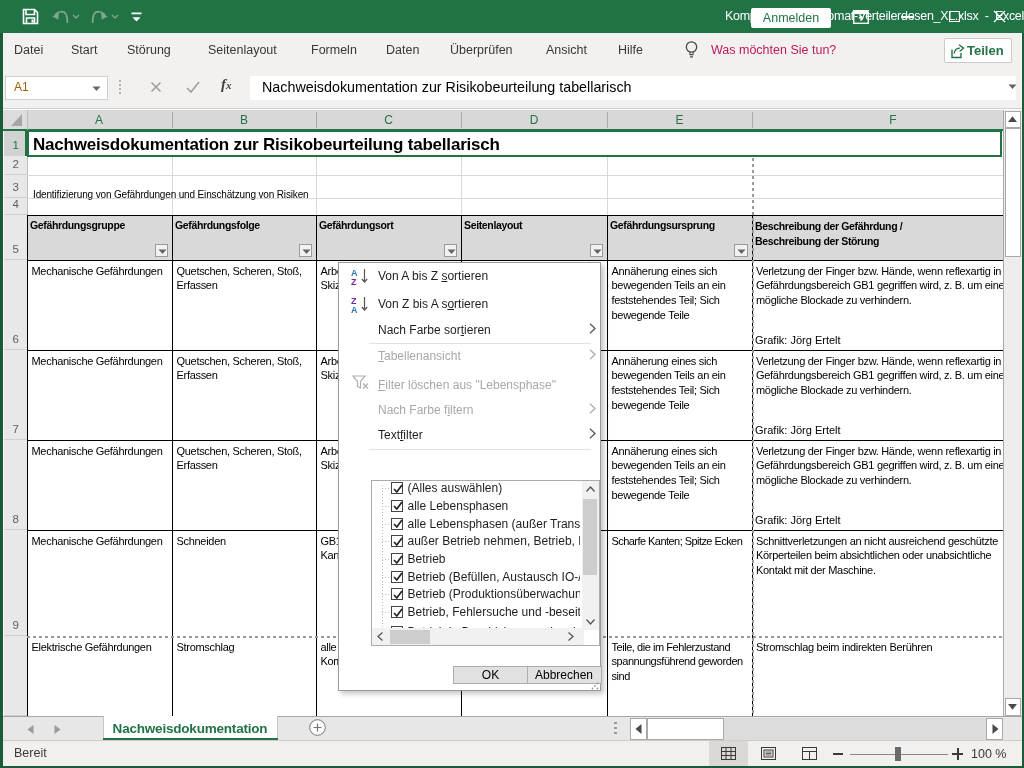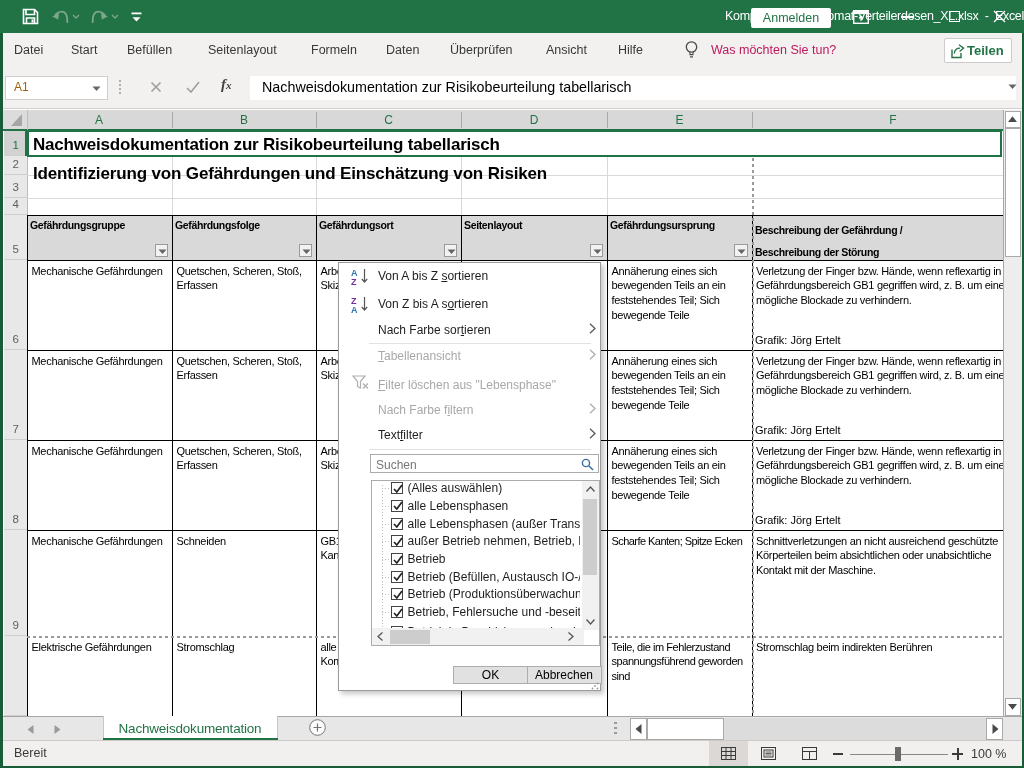--- a/index.html
+++ b/index.html
@@ -74,21 +74,21 @@
     <path d="M8 11V6.5M6 8.5L8 6.2l2 2.3" fill="none" stroke="#fff" stroke-width="1.2"></path>
   </svg>
 <div class="abs" style="left:901px;top:16px;width:13px;height:1.6px;background:#fff"></div>
 <div class="abs" style="left:949px;top:11px;width:11px;height:11px;border:1.4px solid #fff"></div>
 <svg class="abs" style="left:993px;top:10px" width="13" height="13" viewBox="0 0 13 13">
     <path d="M1 1l11 11M12 1L1 12" stroke="#fff" stroke-width="1.4"></path>
   </svg>
 <div class="abs tabs">
 <span class="tab" style="left:14px">Datei</span>
 <span class="tab" style="left:71px">Start</span>
-<span class="tab" style="left:127px">Befüllen</span>
+<span class="tab" style="left:127px">Störung</span>
 <span class="tab" style="left:208px">Seitenlayout</span>
 <span class="tab" style="left:311px">Formeln</span>
 <span class="tab" style="left:386px">Daten</span>
 <span class="tab" style="left:450px">Überprüfen</span>
 <span class="tab" style="left:546px">Ansicht</span>
 <span class="tab" style="left:618px">Hilfe</span>
 <svg class="abs" style="left:685px;top:8px" width="13" height="19" viewBox="0 0 13 19">
       <circle cx="6.5" cy="6" r="5.2" fill="none" stroke="#4a4a4a" stroke-width="1.3"></circle>
       <path d="M4.5 13.6h4M5 15.8h3" stroke="#4a4a4a" stroke-width="1.2"></path>
       <path d="M4.7 11l.5 2.5M8.3 11l-.5 2.5" stroke="#4a4a4a" stroke-width="1"></path>
@@ -164,21 +164,21 @@
 <div class="abs gl" style="left:27px;top:175px;width:976px;height:1px"></div>
 <div class="abs gl" style="left:27px;top:198px;width:976px;height:1px"></div>
 <div class="abs gl" style="left:172px;top:156.5px;width:1px;height:58.5px"></div>
 <div class="abs gl" style="left:316px;top:156.5px;width:1px;height:58.5px"></div>
 <div class="abs gl" style="left:461px;top:156.5px;width:1px;height:58.5px"></div>
 <div class="abs gl" style="left:607px;top:156.5px;width:1px;height:58.5px"></div>
 <div class="abs" style="left:751.8px;top:158px;width:2px;height:558px;background-image:repeating-linear-gradient(180deg,#9a9a9a 0 3px,transparent 3px 6px);z-index:5"></div>
 <div class="abs" style="left:27px;top:635.5px;width:976px;height:2px;background-image:repeating-linear-gradient(90deg,#9a9a9a 0 3px,transparent 3px 6px);z-index:5"></div>
 <div class="abs" style="left:27px;top:130px;width:975px;height:26.5px;border:2px solid #217346;background:#fff;z-index:3"></div>
 <div class="abs" style="left:33px;top:135px;font-size:17px;letter-spacing:-0.2px;font-weight:bold;color:#000;z-index:4">Nachweisdokumentation zur Risikobeurteilung tabellarisch</div>
-<div class="abs" style="left:33px;top:164px;font-size:17px;letter-spacing:-0.15px;font-weight:bold;color:#000">Identifizierung von Gefährdungen und Einschätzung von Risiken</div>
+<div class="abs" style="left:33px;top:189px;font-size:10px;letter-spacing:-0.15px;font-weight:normal;color:#000">Identifizierung von Gefährdungen und Einschätzung von Risiken</div>
 <div class="abs blk" style="left:27px;top:215px;width:1px;height:501px"></div>
 <div class="abs blk" style="left:172px;top:215px;width:1px;height:501px"></div>
 <div class="abs blk" style="left:316px;top:215px;width:1px;height:501px"></div>
 <div class="abs blk" style="left:461px;top:215px;width:1px;height:501px"></div>
 <div class="abs blk" style="left:607px;top:215px;width:1px;height:501px"></div>
 <div class="abs blk" style="left:751.5px;top:215px;width:1px;height:501px"></div>
 <div class="abs blk" style="left:27px;top:215px;width:725px;height:1px"></div>
 <div class="abs blk" style="left:752.5px;top:215px;width:250.5px;height:1px"></div>
 <div class="abs blk" style="left:27px;top:260px;width:725px;height:1px"></div>
 <div class="abs blk" style="left:752.5px;top:260px;width:250.5px;height:1px"></div>
@@ -187,21 +187,21 @@
 <div class="abs blk" style="left:27px;top:440px;width:725px;height:1px"></div>
 <div class="abs blk" style="left:752.5px;top:440px;width:250.5px;height:1px"></div>
 <div class="abs blk" style="left:27px;top:530px;width:725px;height:1px"></div>
 <div class="abs blk" style="left:752.5px;top:530px;width:250.5px;height:1px"></div>
 <div class="abs hdr" style="left:28px;top:216px;width:975px;height:44px"></div>
 <div class="abs" style="left:30px;top:219px;font-size:10.5px;letter-spacing:-0.35px;font-weight:bold">Gefährdungsgruppe</div>
 <div class="abs" style="left:175px;top:219px;font-size:10.5px;letter-spacing:-0.35px;font-weight:bold">Gefährdungsfolge</div>
 <div class="abs" style="left:319px;top:219px;font-size:10.5px;letter-spacing:-0.35px;font-weight:bold">Gefährdungsort</div>
 <div class="abs" style="left:464px;top:219px;font-size:10.5px;letter-spacing:-0.35px;font-weight:bold">Seitenlayout</div>
 <div class="abs" style="left:610px;top:219px;font-size:10.5px;letter-spacing:-0.35px;font-weight:bold">Gefährdungsursprung</div>
-<div class="abs" style="left:755px;top:219px;font-size:10.5px;letter-spacing:-0.35px;font-weight:bold;line-height:22px">Beschreibung der Gefährdung /<br>Beschreibung der Störung</div>
+<div class="abs" style="left:755px;top:219px;font-size:10.5px;letter-spacing:-0.35px;font-weight:bold;line-height:15px">Beschreibung der Gefährdung /<br>Beschreibung der Störung</div>
 <div class="fbtn" style="left:154.5px;top:243.5px">
     <svg width="9" height="6" viewBox="0 0 9 6">
       <path d="M0.5 0.5L4.5 5L8.5 0.5z" fill="#666"></path>
     </svg>
   </div>
 <div class="fbtn" style="left:298.5px;top:243.5px">
     <svg width="9" height="6" viewBox="0 0 9 6">
       <path d="M0.5 0.5L4.5 5L8.5 0.5z" fill="#666"></path>
     </svg>
   </div>
@@ -285,27 +285,20 @@
     </svg>
 <svg class="abs" style="left:12px;top:33px" width="19" height="17" viewBox="0 0 19 17">
       <text x="0" y="8" font-size="9" font-weight="bold" fill="#7030a0" font-family="Liberation Sans">Z</text>
       <text x="0" y="16.5" font-size="9" font-weight="bold" fill="#2e75b6" font-family="Liberation Sans">A</text>
       <path d="M13.5 1v13M10.8 11l2.7 3 2.7-3" fill="none" stroke="#555" stroke-width="1.2"></path>
     </svg>
 <svg class="abs" style="left:13px;top:112px" width="18" height="15" viewBox="0 0 18 15">
       <path d="M1 1h12L8.5 6.5V13l-3-1.5V6.5z" fill="none" stroke="#b0b0b0" stroke-width="1.2"></path>
       <path d="M11 8.5l5 5M16 8.5l-5 5" stroke="#b0b0b0" stroke-width="1.3"></path>
     </svg>
-<div class="srch">
-      <span style="position:absolute;left:5px;top:2.5px;font-size:12px;color:#777">Suchen</span>
-      <svg style="position:absolute;right:4px;top:3px" width="13" height="13" viewBox="0 0 13 13">
-        <circle cx="5" cy="5" r="3.6" fill="none" stroke="#3b6ea5" stroke-width="1.4"></circle>
-        <path d="M8 8l4 4" stroke="#3b6ea5" stroke-width="1.6"></path>
-      </svg>
-    </div>
 <div class="lst">
 <div class="cb" style="top:1.2px">
         <svg width="10" height="10" viewBox="0 0 10 10" style="margin:0.5px">
           <path d="M1 5l2.8 3L9 1" fill="none" stroke="#222" stroke-width="1.7"></path>
         </svg>
       </div>
 <div class="li" style="top:0.2px;width:172px;overflow:hidden">(Alles auswählen)</div>
 <div style="position:absolute;left:10px;top:7.2px;width:9px;height:1px;background-image:repeating-linear-gradient(90deg,#bbb 0 1px,transparent 1px 3px)"></div>
 <div class="cb" style="top:18.9px">
         <svg width="10" height="10" viewBox="0 0 10 10" style="margin:0.5px">
@@ -402,21 +395,21 @@
   </svg>
 <div class="abs tabbar" style="z-index:20"></div>
 <svg class="abs" style="left:27px;top:725px;z-index:21" width="7" height="9" viewBox="0 0 7 9">
     <path d="M6.5 0L0.5 4.5L6.5 9z" fill="#9a9a9a"></path>
   </svg>
 <svg class="abs" style="left:54px;top:725px;z-index:21" width="7" height="9" viewBox="0 0 7 9">
     <path d="M0.5 0L6.5 4.5L0.5 9z" fill="#9a9a9a"></path>
   </svg>
 <div class="abs" style="left:102.5px;top:716px;width:175px;height:22.5px;background:#fff;border-left:1px solid #c9c6c3;border-right:1px solid #c9c6c3;z-index:21"></div>
 <div class="abs" style="left:102.5px;top:737.5px;width:175px;height:2.5px;background:#217346;z-index:22"></div>
-<div class="abs" style="left:102.5px;top:721px;width:175px;text-align:center;font-size:13.5px;letter-spacing:-0.2px;font-weight:normal;color:#217346;z-index:23">Nachweisdokumentation</div>
+<div class="abs" style="left:102.5px;top:721px;width:175px;text-align:center;font-size:13.5px;letter-spacing:-0.2px;font-weight:bold;color:#217346;z-index:23">Nachweisdokumentation</div>
 <svg class="abs" style="left:309px;top:719px;z-index:21" width="17" height="17" viewBox="0 0 17 17">
     <circle cx="8.5" cy="8.5" r="7.8" fill="#fdfdfd" stroke="#767472" stroke-width="1"></circle>
     <path d="M8.5 4.5v8M4.5 8.5h8" stroke="#767472" stroke-width="1.2"></path>
   </svg>
 <div class="abs" style="left:613.5px;top:722px;width:3px;height:13px;background-image:repeating-linear-gradient(180deg,#9a9a9a 0 2px,transparent 2px 5px);z-index:21"></div>
 <div class="abs" style="left:630px;top:718px;width:373px;height:22px;background:#dcdcdc;z-index:21"></div>
 <div class="abs" style="left:630px;top:718px;width:16.5px;height:22px;background:#fff;border:1px solid #a9a9a9;z-index:22"></div>
 <svg class="abs" style="left:635px;top:724px;z-index:23" width="7" height="10" viewBox="0 0 7 10">
     <path d="M6.5 0L0.5 5L6.5 10z" fill="#4a4a4a"></path>
   </svg>

